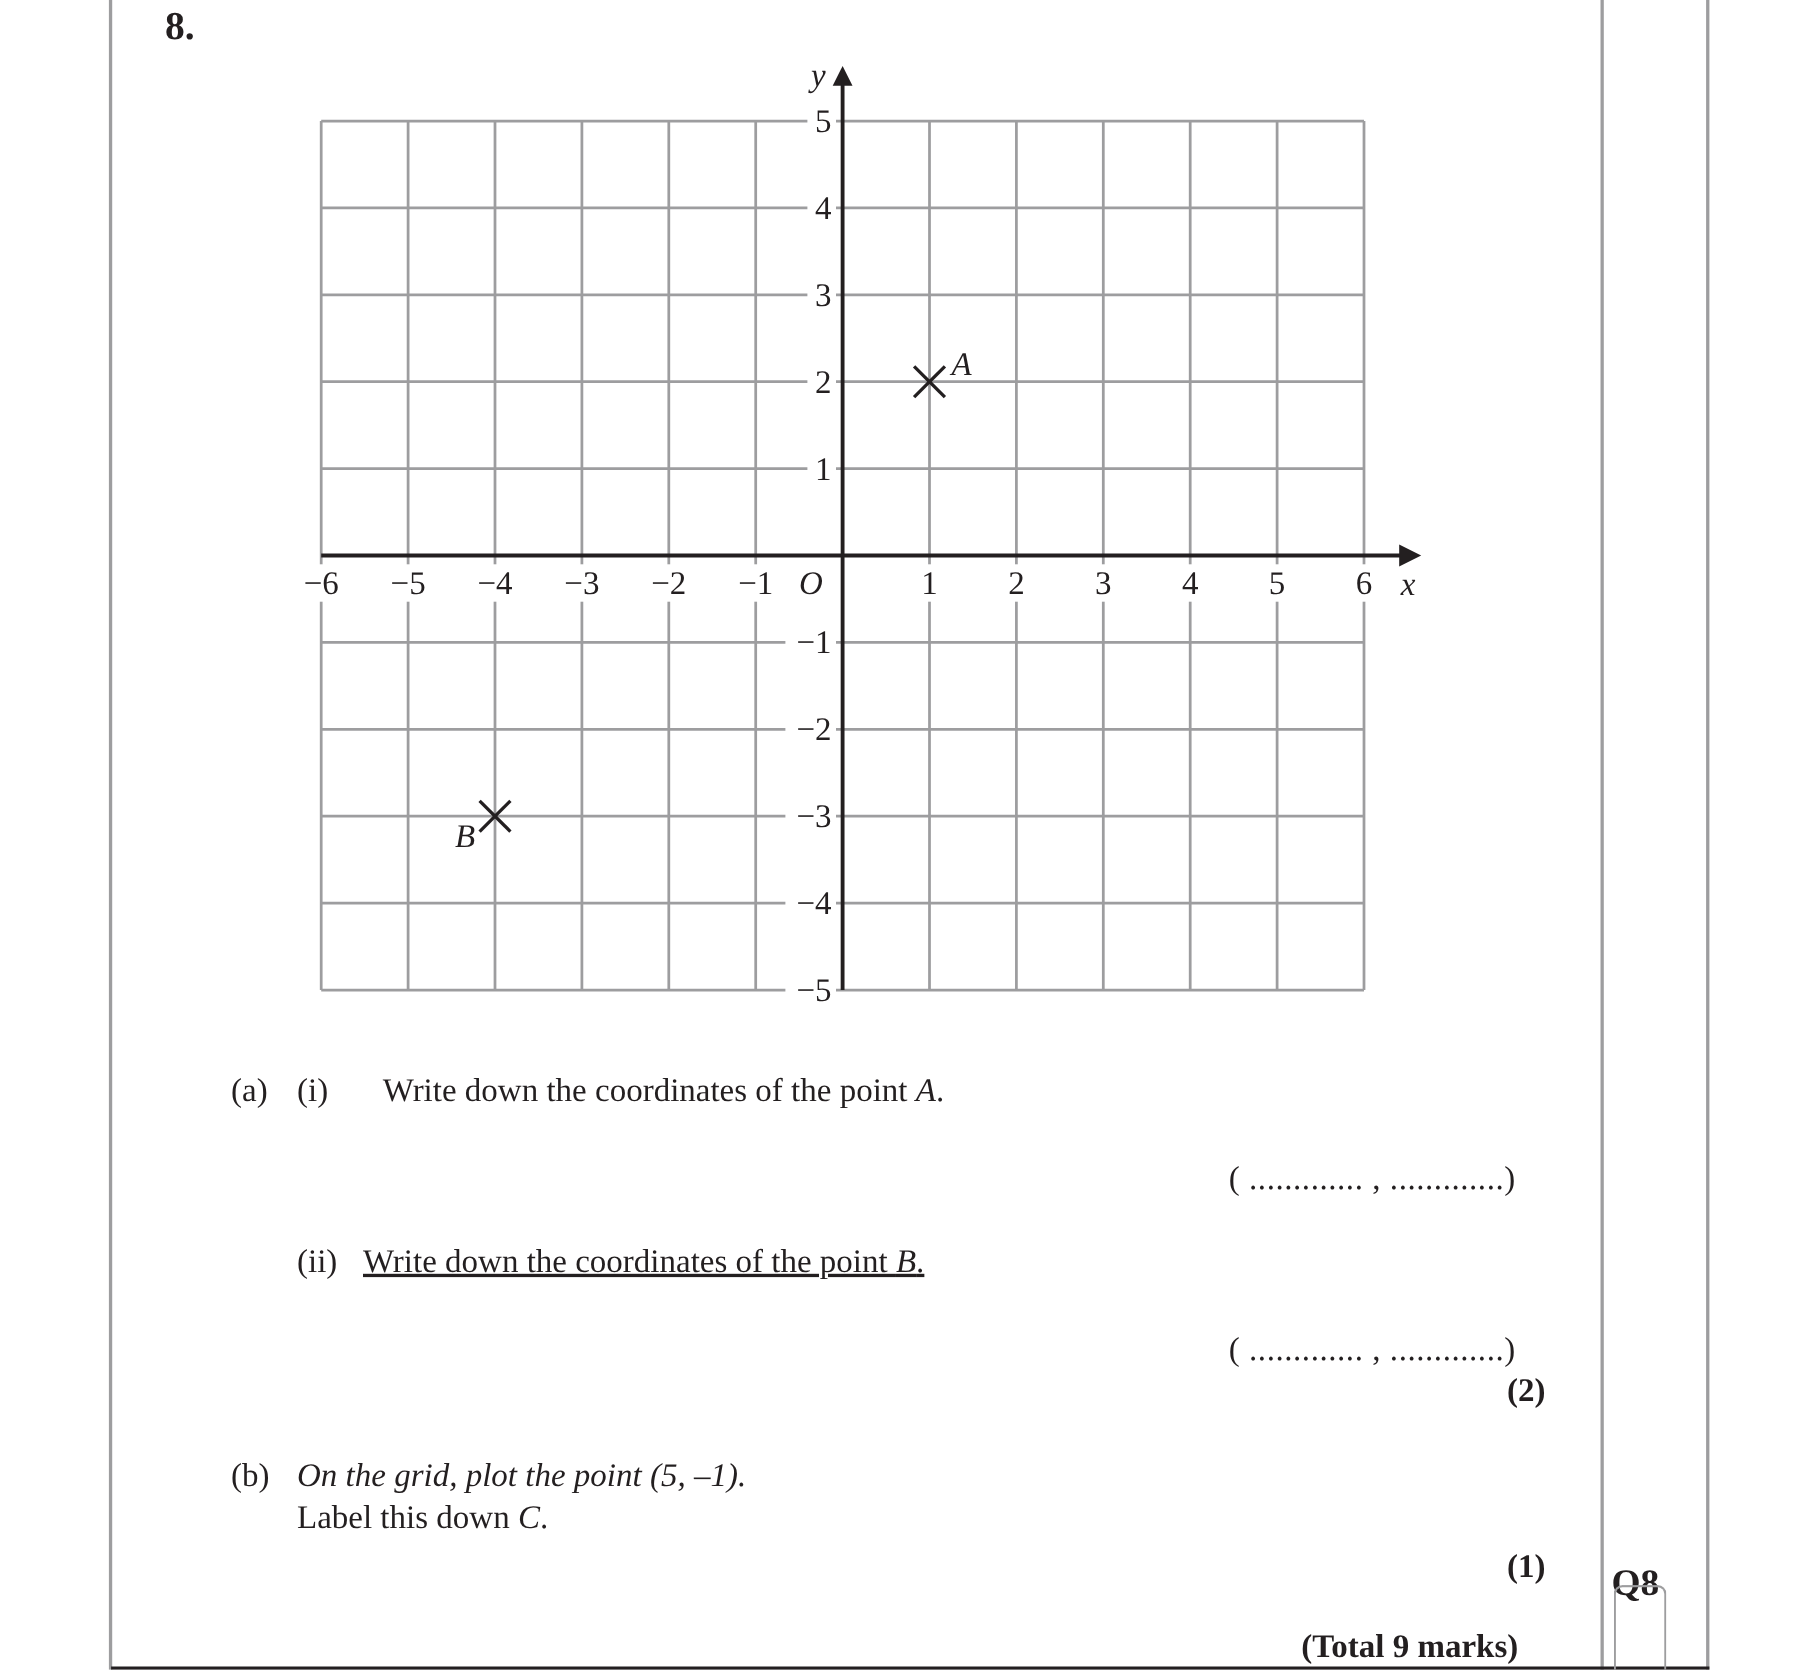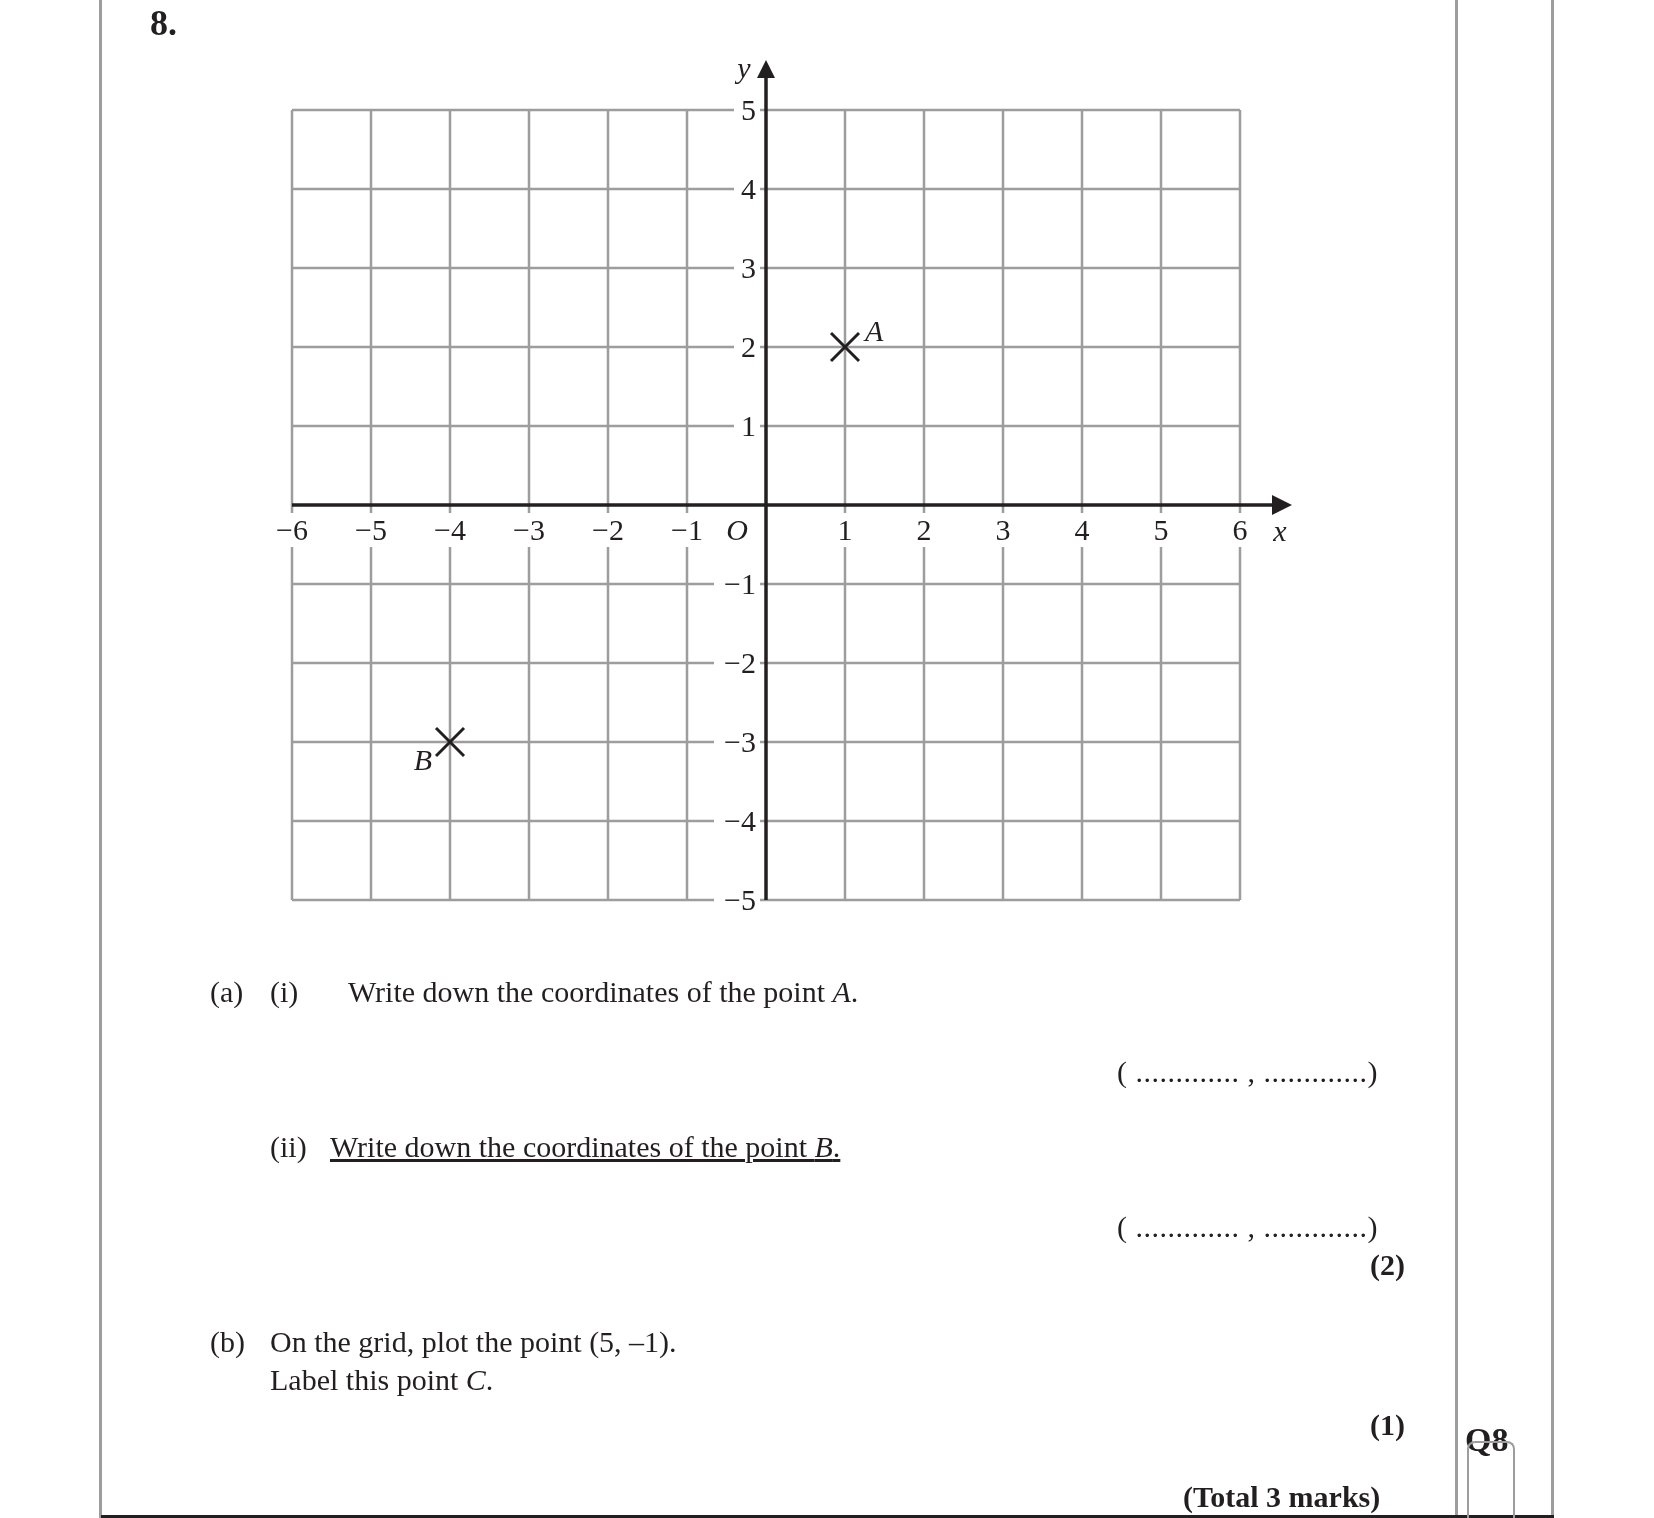--- a/index.html
+++ b/index.html
@@ -133,22 +133,22 @@
 <div class="answer-line" style="left:1117px; top:1055px;">( ............. , .............)</div>
 
 <div class="q-text" style="left:270px; top:1130px;">(ii)</div>
 <div class="q-text" style="left:330px; top:1130px;text-decoration:underline;">
   <span>Write down the coordinates of the point </span><i>B</i><span>.</span>
 </div>
 <div class="answer-line" style="left:1117px; top:1210px;">( ............. , .............)</div>
 <div class="marks" style="left:1370px; top:1248px;">(2)</div>
 
 <div class="q-text" style="left:210px; top:1325px;">(b)</div>
-<div class="q-text" style="left:270px; top:1325px;">On the grid, plot the point (5, –1).</div>
+<div class="q-text" style="left:270px; top:1325px;font-style:italic;">On the grid, plot the point (5, –1).</div>
 <div class="q-text" style="left:270px; top:1363px;">
-  <span>Label this point </span><i>C</i><span>.</span>
+  <span>Label this down </span><i>C</i><span>.</span>
 </div>
 <div class="marks" style="left:1370px; top:1408px;">(1)</div>
 
 <div class="qbox-label">Q8</div>
 <div class="qbox"></div>
 
-<div class="marks" style="left:1183px; top:1480px;">(Total 3 marks)</div>
+<div class="marks" style="left:1183px; top:1480px;">(Total 9 marks)</div>
 
 </body></html>

